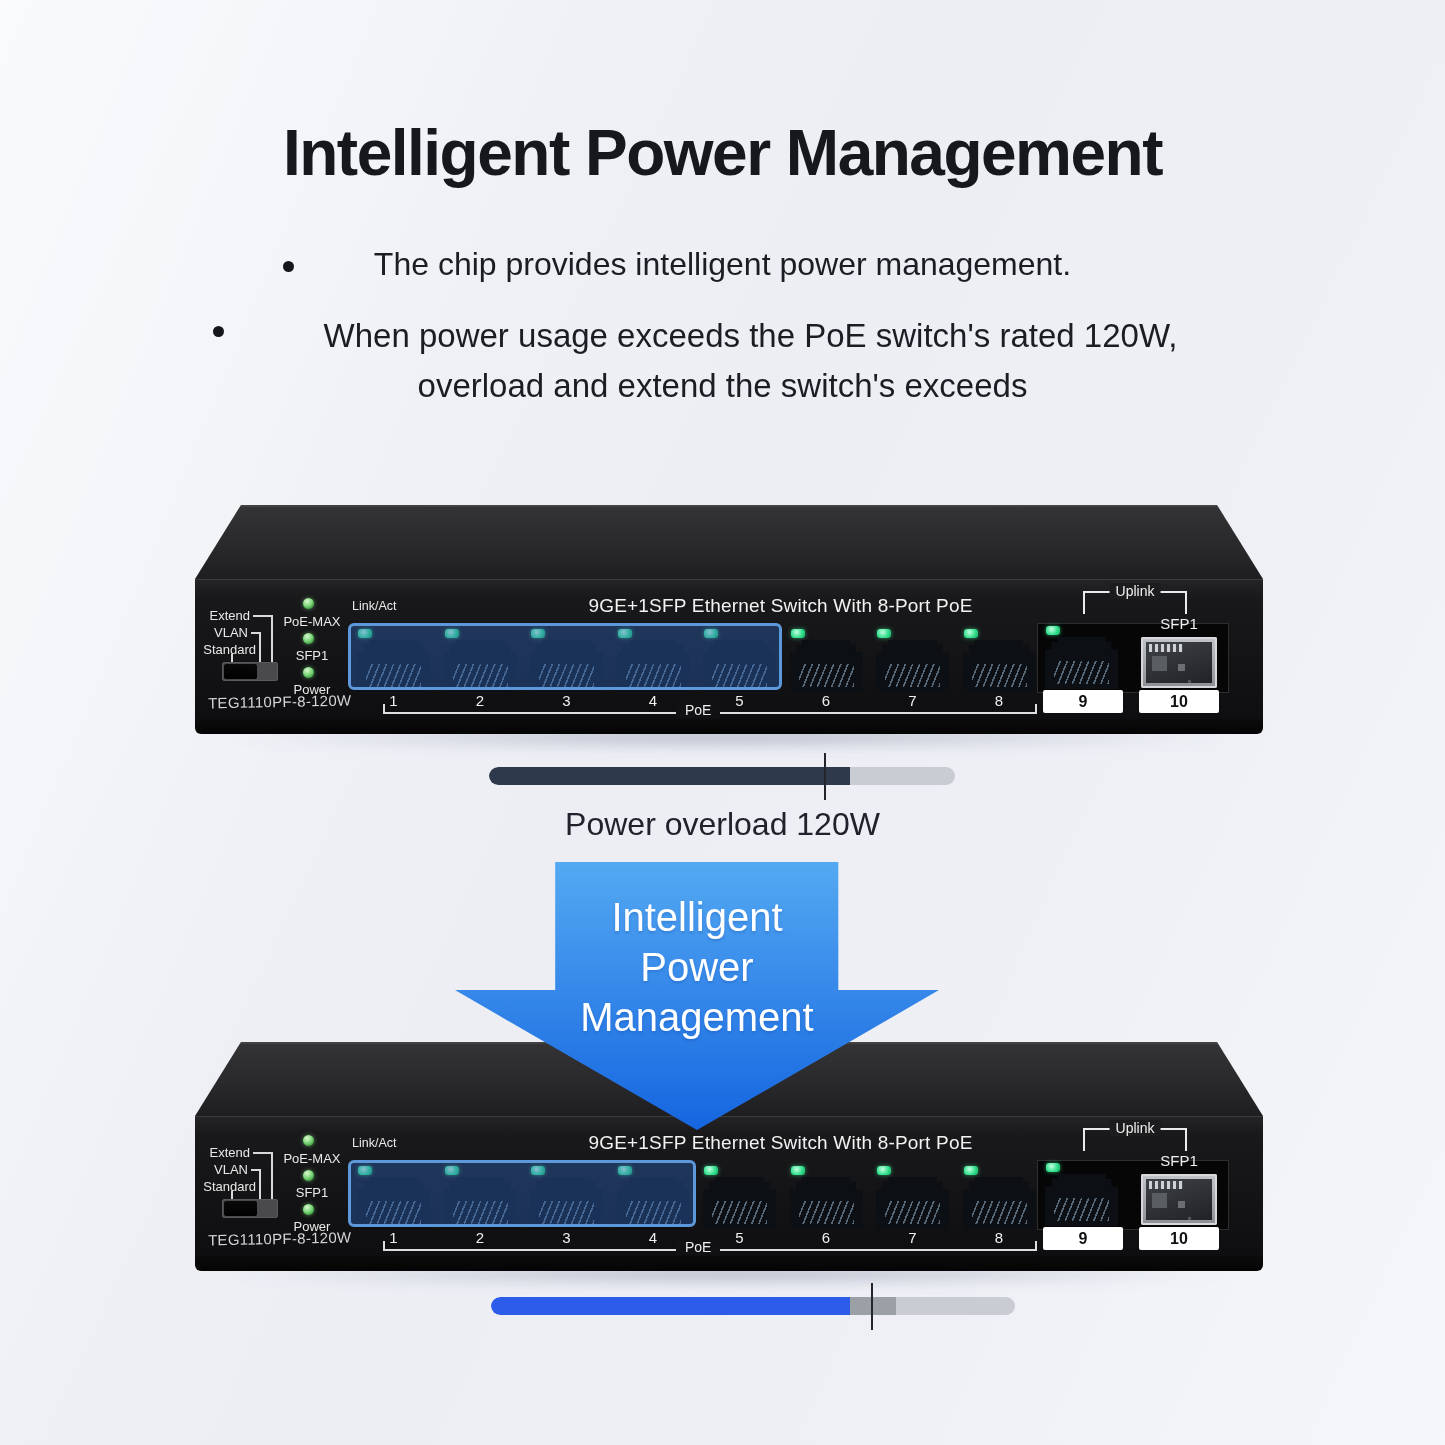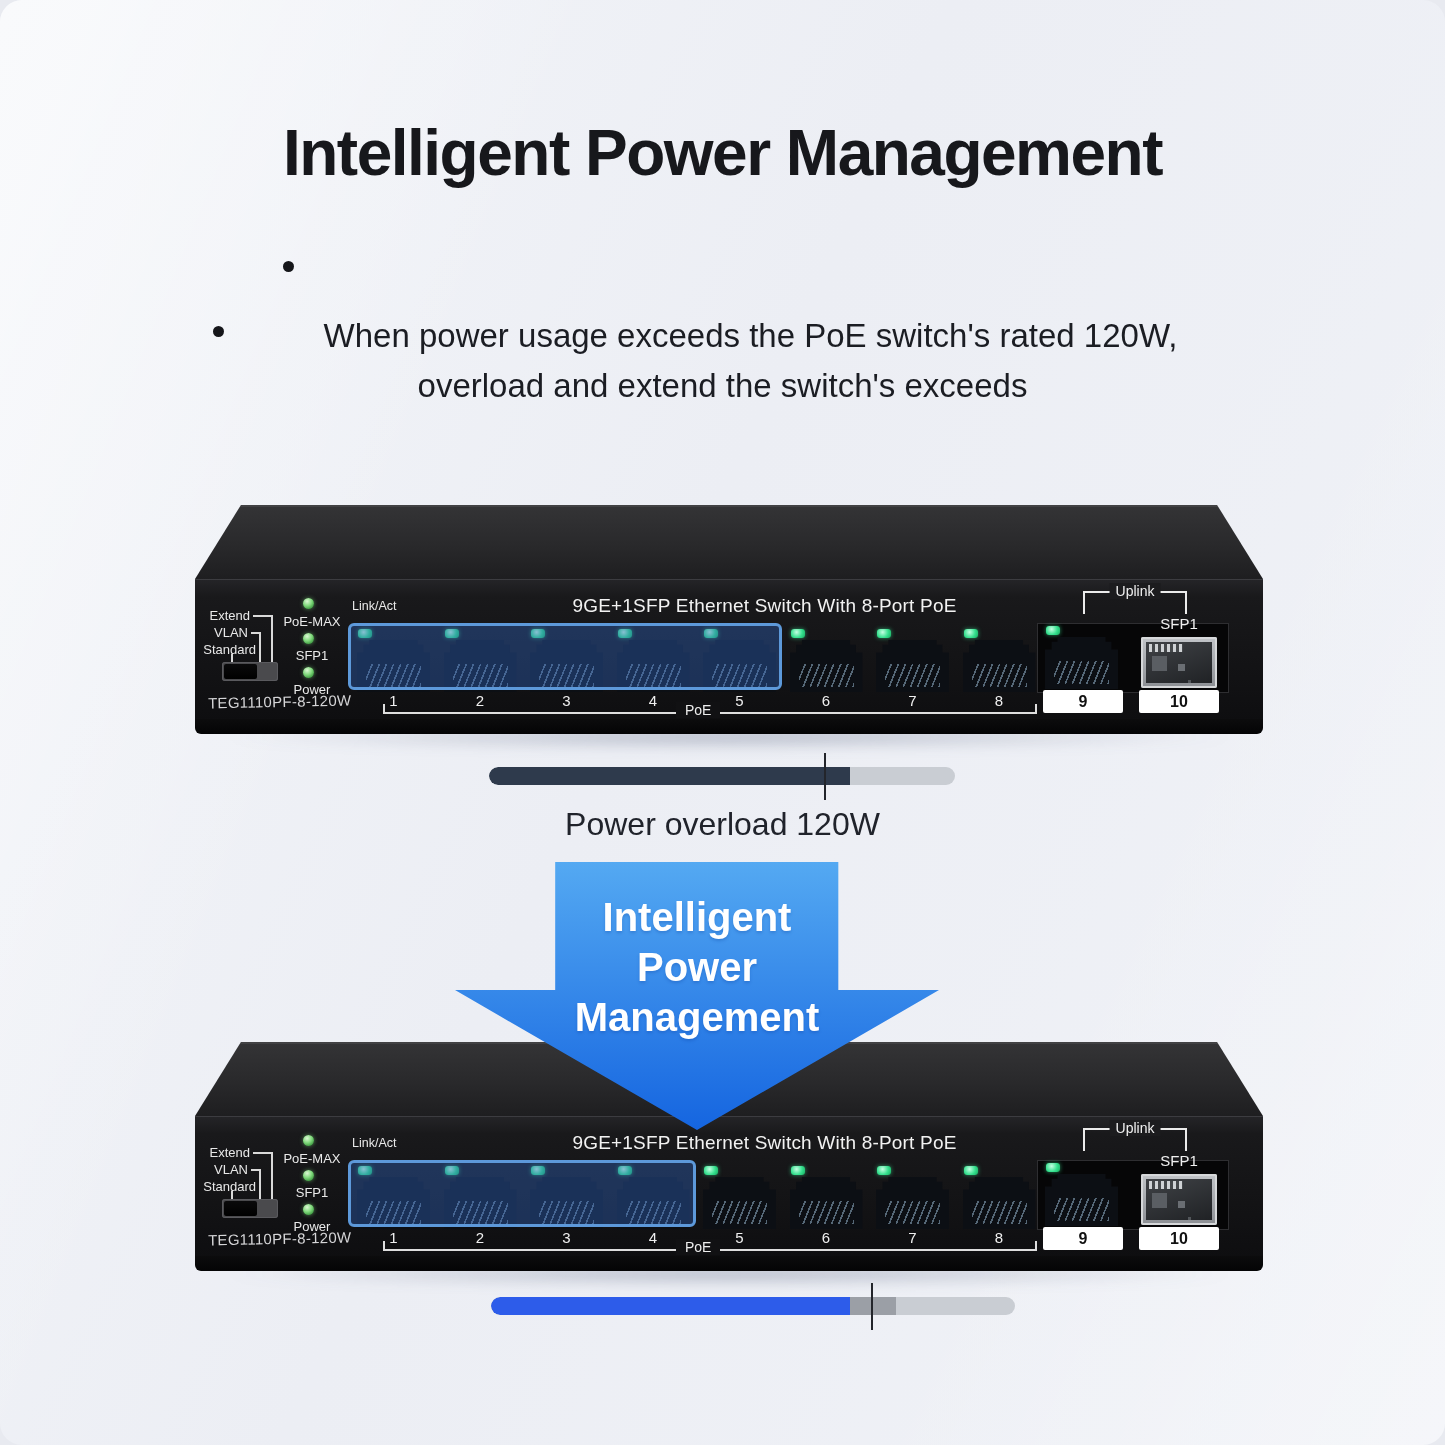--- a/index.html
+++ b/index.html
@@ -1,18 +1,18 @@
 <!DOCTYPE html>
 <html><head>
 <meta charset="utf-8">
 <style>
   html,body{margin:0;padding:0;}
   body{font-family:"Liberation Sans",sans-serif;background:#e8eaf0;}
   .page{position:relative;width:1445px;height:1445px;overflow:hidden;
-        background:linear-gradient(115deg,#f3f5f9 0%,#eceef4 45%,#f0f2f7 100%);border-radius:22px;}
+        background:linear-gradient(115deg,#f3f5f9 0%,#eceef4 45%,#f0f2f7 100%);}
   .streak{position:absolute;inset:0;pointer-events:none;
         background:linear-gradient(112deg,rgba(255,255,255,.55) 0%,rgba(255,255,255,0) 30%),
                    linear-gradient(295deg,rgba(255,255,255,.35) 0%,rgba(255,255,255,0) 28%);}
   
   .title{position:absolute;left:0;top:116px;width:100%;text-align:center;
          font-size:64px;font-weight:700;letter-spacing:-1.5px;color:#17181c;}
   .bullet-line{position:absolute;left:0;width:100%;text-align:center;color:#1b1d23;}
   .b1{top:246px;font-size:32px;}
   .b2{top:311px;font-size:33px;line-height:50px;}
   .dot{position:absolute;width:11px;height:11px;border-radius:50%;background:#15161a;}
@@ -44,21 +44,21 @@
   .mode-slider .knob{position:absolute;left:2px;top:2px;width:33px;height:15px;border-radius:2px;
         background:linear-gradient(180deg,#0a0a0b,#000);}
   
   .led{position:absolute;width:11px;height:11px;border-radius:50%;
         background:radial-gradient(circle at 38% 30%,#dcf8d4,#7ed87a 45%,#3f9a42 78%,#2c6b2f);
         box-shadow:0 0 4px rgba(130,230,130,.55);}
   .led1{left:108px;top:93px;} .led2{left:108px;top:128px;} .led3{left:108px;top:162px;}
   .led-label{position:absolute;left:71px;width:92px;text-align:center;color:#e9e9e9;font-size:13px;}
   .l1{top:109px;} .l2{top:143px;} .l3{top:177px;}
   .linkact{position:absolute;left:157px;top:94px;color:#e9e9e9;font-size:12.5px;}
-  .panel-title{position:absolute;left:0;top:90px;width:1075px;text-align:center;
+  .panel-title{position:absolute;left:16px;top:90px;width:1075px;text-align:center;
         color:#f2f2f2;font-size:19px;letter-spacing:.2px;padding-left:32px;}
   
   .ports-row{position:absolute;inset:0;}
   .port{position:absolute;top:124px;width:73px;height:63px;}
   .port-led{position:absolute;left:1px;top:0;width:14px;height:9px;border-radius:3px;
         background:radial-gradient(circle at 40% 35%,#c4ffe2,#35e08e 55%,#18a85e);
         box-shadow:0 0 4px rgba(60,230,150,.6);}
   .rj45{position:absolute;left:0;top:11px;width:73px;height:52px;background:#0c0f14;
         clip-path:polygon(0% 24%,9% 24%,9% 9%,17% 9%,17% 0%,83% 0%,83% 9%,91% 9%,91% 24%,100% 24%,100% 100%,0% 100%);}
   .rj45 .pins{position:absolute;left:9px;right:9px;top:46%;bottom:9%;opacity:.9;
@@ -100,31 +100,32 @@
   .bar-tick{position:absolute;top:-14px;height:47px;width:2px;background:#23252b;transform:translateX(-50%);}
   .caption{position:absolute;left:0;width:100%;text-align:center;color:#20232b;}
   .cap1{top:806px;font-size:32px;}
   .cap2{top:1340px;font-size:34px;}
   .cap2 b{font-weight:700;}
   
   .big-arrow{position:absolute;left:455px;top:862px;width:484px;height:268px;z-index:8;
         clip-path:polygon(20.7% 0%,79.2% 0%,79.2% 47.8%,100% 47.8%,50% 100%,0% 47.8%,20.7% 47.8%);
         background:linear-gradient(180deg,#54a9f2,#1565e0);}
   .arrow-label{position:absolute;left:0;top:30px;width:100%;text-align:center;color:#fff;
-        font-size:40px;line-height:50px;font-weight:700;text-shadow:0 2px 3px rgba(10,60,150,.25);}
+        font-size:40px;line-height:50px;font-weight:400;text-shadow:0 2px 3px rgba(10,60,150,.25);}
 </style>
 </head>
 <body>
 
 <div class="page">
   <div class="streak"></div>
 
   <div class="title">Intelligent Power Management</div>
 
   <div class="dot dot1"></div>
+  <div class="bullet-line b1">The chip provides intelligent power management.</div>
 
   <div class="dot dot2"></div>
   <div class="b2" style="position:absolute;left:0;width:100%;">
     <div class="bullet-line" style="position:static;margin-left:28px;">When power usage exceeds the PoE switch's rated 120W,</div>
     <div class="bullet-line" style="position:static;">overload and extend the switch's exceeds</div>
   </div>
 
   <div class="switch-device" style="top:505px;">
     <div class="dev-shadow"></div>
     <div class="dev-top"></div>

